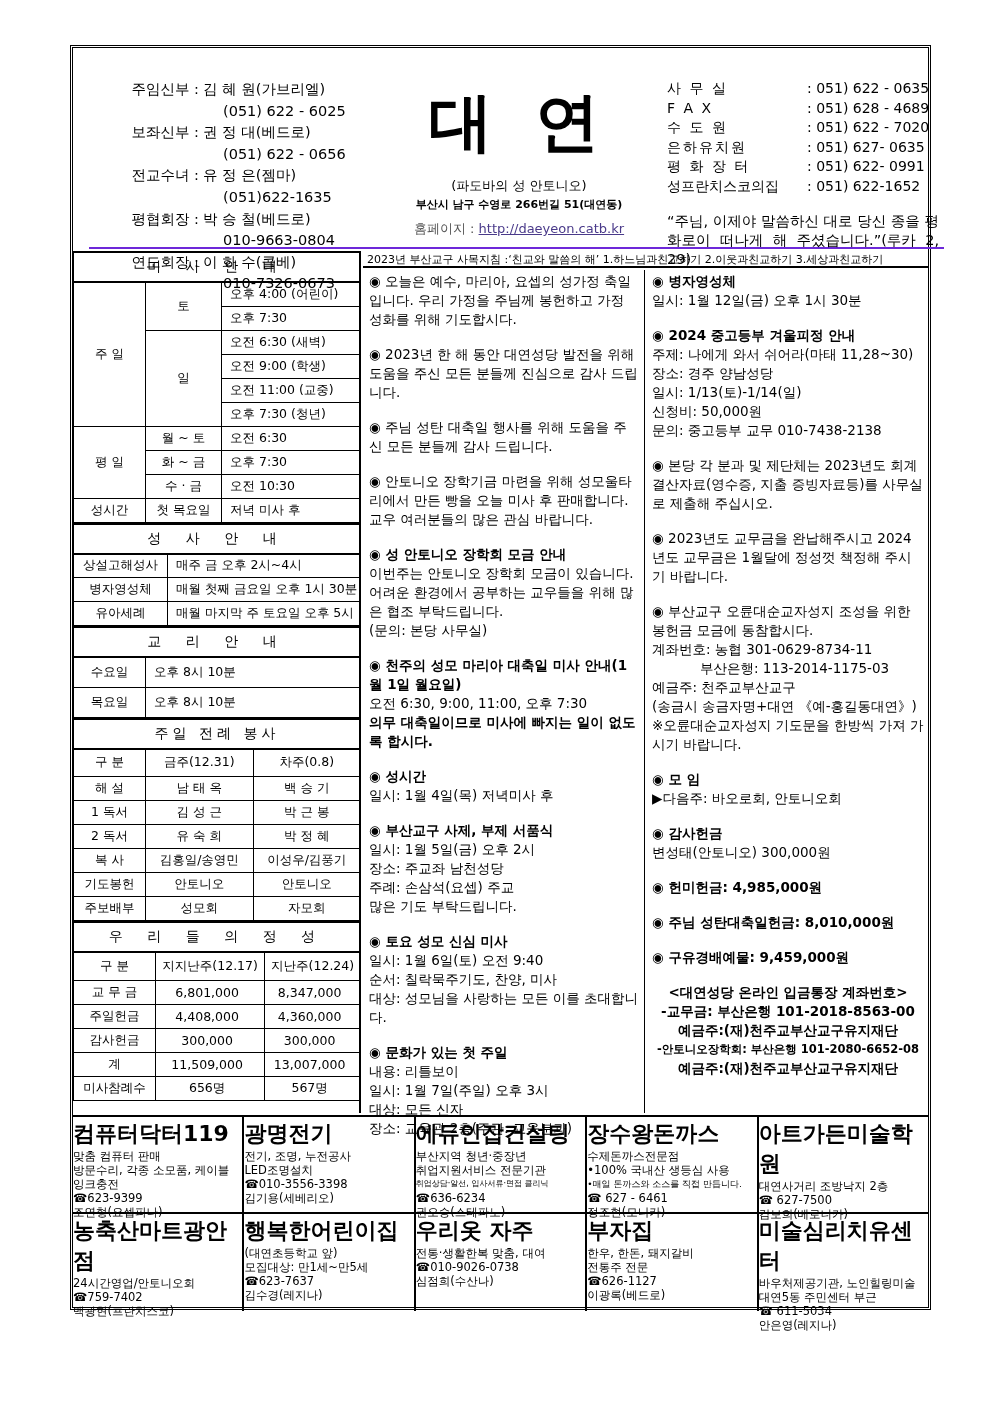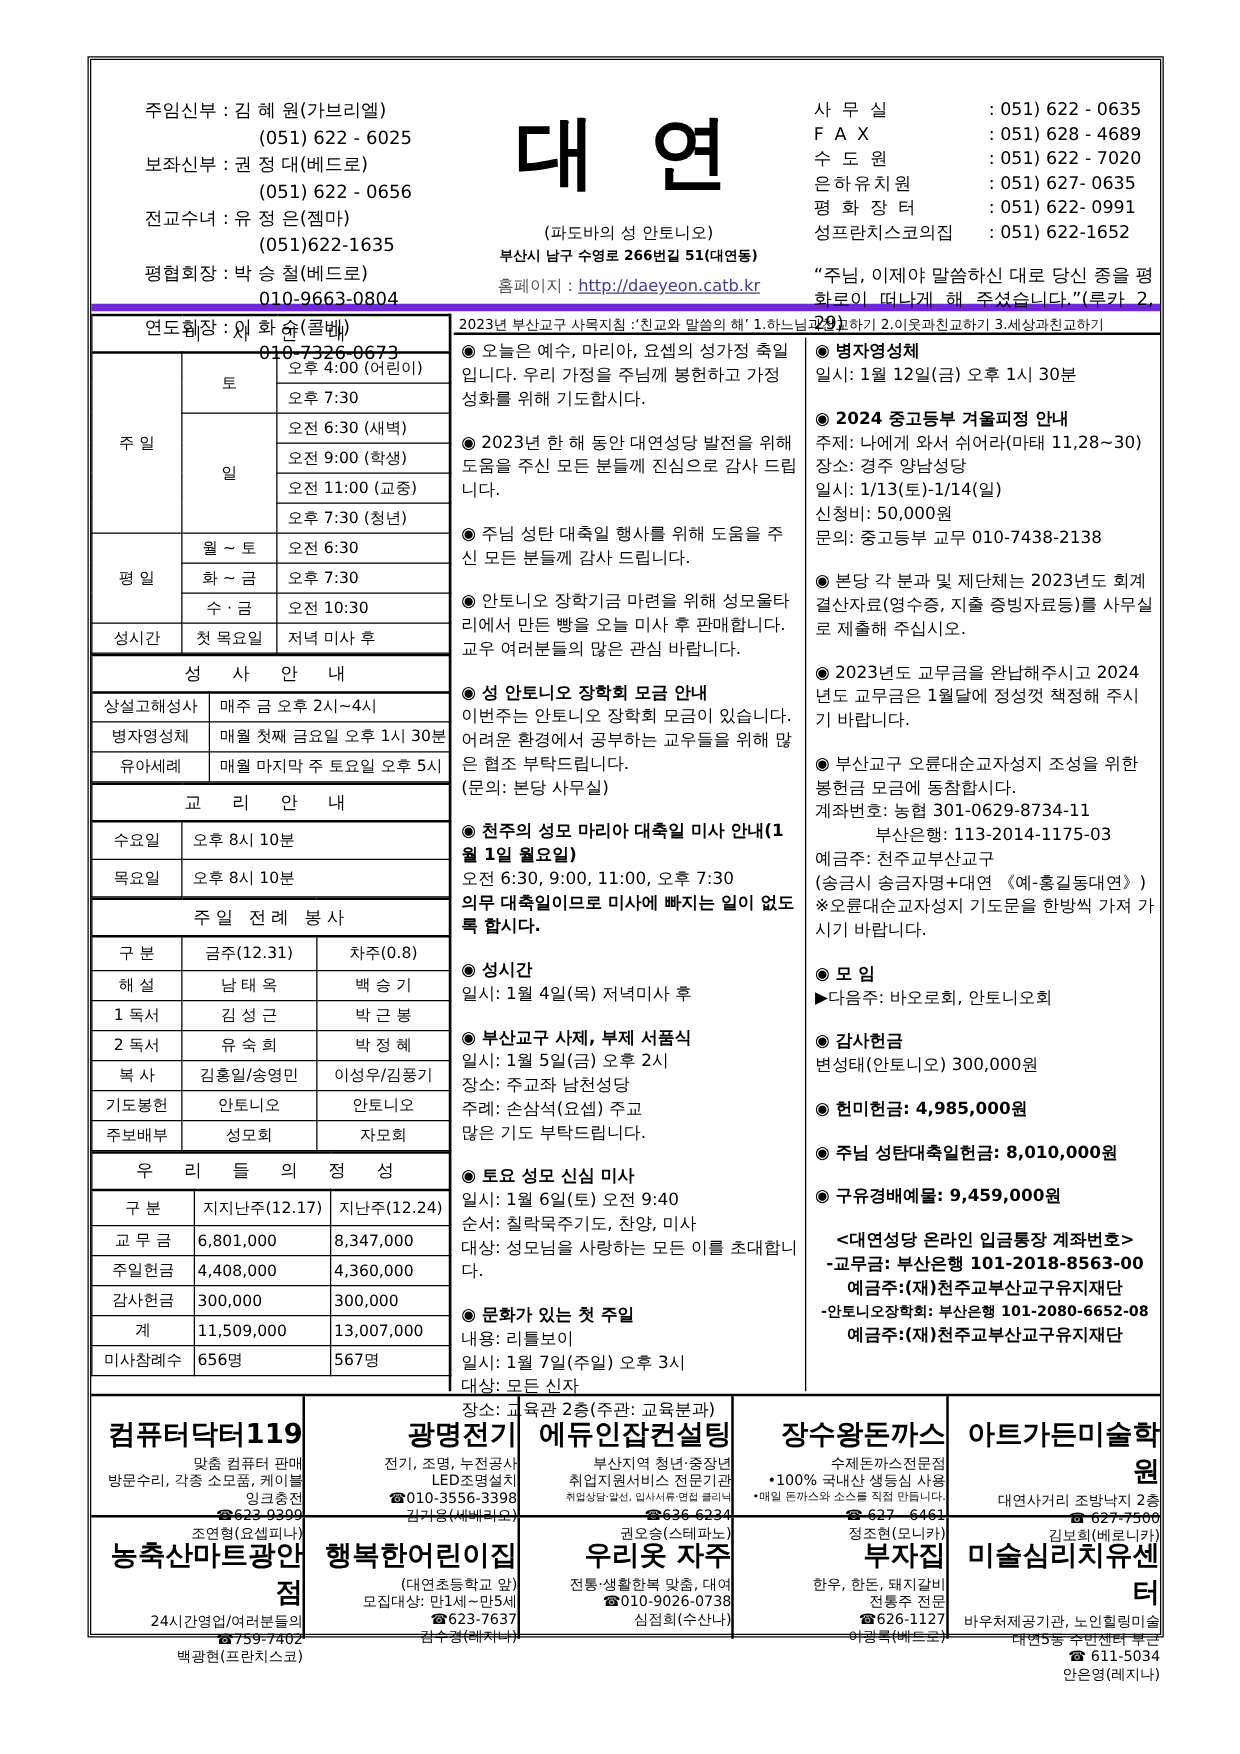--- a/index.html
+++ b/index.html
@@ -2,53 +2,53 @@
 <html><head>
 <meta charset="utf-8">
 <style>
 *{box-sizing:border-box;margin:0;padding:0}
 body{width:992px;height:1403px;background:#fff;font-family:"DejaVu Sans","Liberation Sans",sans-serif;color:#000;position:relative}
 #page{position:absolute;left:70px;top:45px;width:861px;height:1265px;border:3px double #000;border-width:3px}
 .abs{position:absolute}
 .bar{left:0;top:0;width:855px;height:24px;border-bottom:2px solid #000;font-size:17px;letter-spacing:0.5px}
 .bar .l{position:absolute;left:6px;top:1px}
 .bar .r{position:absolute;right:8px;top:1px}
-.head{left:0;top:25px;width:855px;height:176px;border-bottom:6px solid #6d28d9}
+.head{left:16px;top:25px;width:855px;height:176px;border-bottom:2px solid #6d28d9}
 .clergy{position:absolute;left:20px;top:6px;font-size:14.5px;line-height:21.6px}
 .clergy .row{display:flex}
 .clergy .k{width:90px;text-align:right}
 .clergy .v{padding-left:4px}
 .clergy .p{padding-left:114px}
 .logo{position:absolute;left:290px;top:0;width:280px;height:176px;text-align:center}
 .logo .big{font-size:64px;font-weight:bold;letter-spacing:10px;margin-top:14px;line-height:70px}
 .logo .sub1{font-size:13px;font-weight:normal;margin-top:20px}
 .logo .sub2{font-size:11px;font-weight:bold;margin-top:2px}
 .logo .hp{font-size:13px;margin-top:8px;color:#555}
 .logo .hp a{color:#4a3a8a;text-decoration:underline}
 .contact{position:absolute;left:578px;top:6px;width:275px;font-size:14px;line-height:19.5px}
 .contact .row{display:flex}
 .contact .k{width:140px;letter-spacing:2px}
 .quote{position:absolute;left:578px;top:139px;width:272px;font-size:14.5px;line-height:19px;text-align:justify}
 .leftcol{left:0;top:203px;width:288px;height:862px;border-right:2px solid #000}
 table{border-collapse:collapse;width:288px;font-size:12.5px}
 td{border:1px solid #000;text-align:center;height:24px;padding:0 2px}
 .sec{font-size:14px;letter-spacing:10px;height:30px;border-top:2px solid #000;border-bottom:2px solid #000}
 td.lft{text-align:left;padding-left:8px}
-td.rt{text-align:left;padding-right:8px}
+td.rt{text-align:center;padding-right:8px}
 .mainhdr{left:290px;top:203px;width:565px;height:17px;border-bottom:2px solid #000;font-size:11px;font-weight:normal;padding-left:4px;line-height:17px}
 .midcol{left:292px;top:222px;width:280px;height:843px;border-right:1px solid #000;font-size:13.5px;line-height:19px;padding:2px 4px}
 .rightcol{left:575px;top:222px;width:280px;height:843px;font-size:13.5px;line-height:19px;padding:2px 4px}
 .item{margin-bottom:16px}
 .item .t{font-weight:bold}
 .item p{margin:0}
 .bul::before{content:"◉ "}
 .ads{left:0;top:1067px;width:855px;height:195px;border-top:2px solid #000}
 .adrow{display:flex;height:97px;border-bottom:2px solid #000}
 .adrow:last-child{border-bottom:none}
-.ad{flex:1;border-right:2px solid #000;text-align:right;font-size:11.5px;line-height:14px;padding-top:16px}
+.ad{flex:1;border-right:2px solid #000;text-align:left;font-size:11.5px;line-height:14px;padding-top:2px}
 .ad:last-child{border-right:none}
 .ad .n{font-size:22px;font-weight:bold;line-height:30px}
 .acct{text-align:center;font-weight:bold}
 </style>
 </head>
 <body>
 
 <div id="page">
 
 
@@ -419,21 +419,21 @@
    <div class="ad">
           <div class="n">아트가든미술학원</div>
           <div>대연사거리 조방낙지 2층</div>
           <div>☎ 627-7500</div>
           <div>김보희(베로니카)</div>
         </div>
   </div>
   <div class="adrow">
    <div class="ad">
           <div class="n">농축산마트광안점</div>
-          <div>24시간영업/여러분들의</div>
+          <div>24시간영업/안토니오회</div>
           <div>☎759-7402</div>
           <div>백광현(프란치스코)</div>
         </div>
    <div class="ad">
           <div class="n">행복한어린이집</div>
           <div>(대연초등학교 앞)</div>
           <div>모집대상: 만1세~만5세</div>
           <div>☎623-7637</div>
           <div>김수경(레지나)</div>
         </div>

